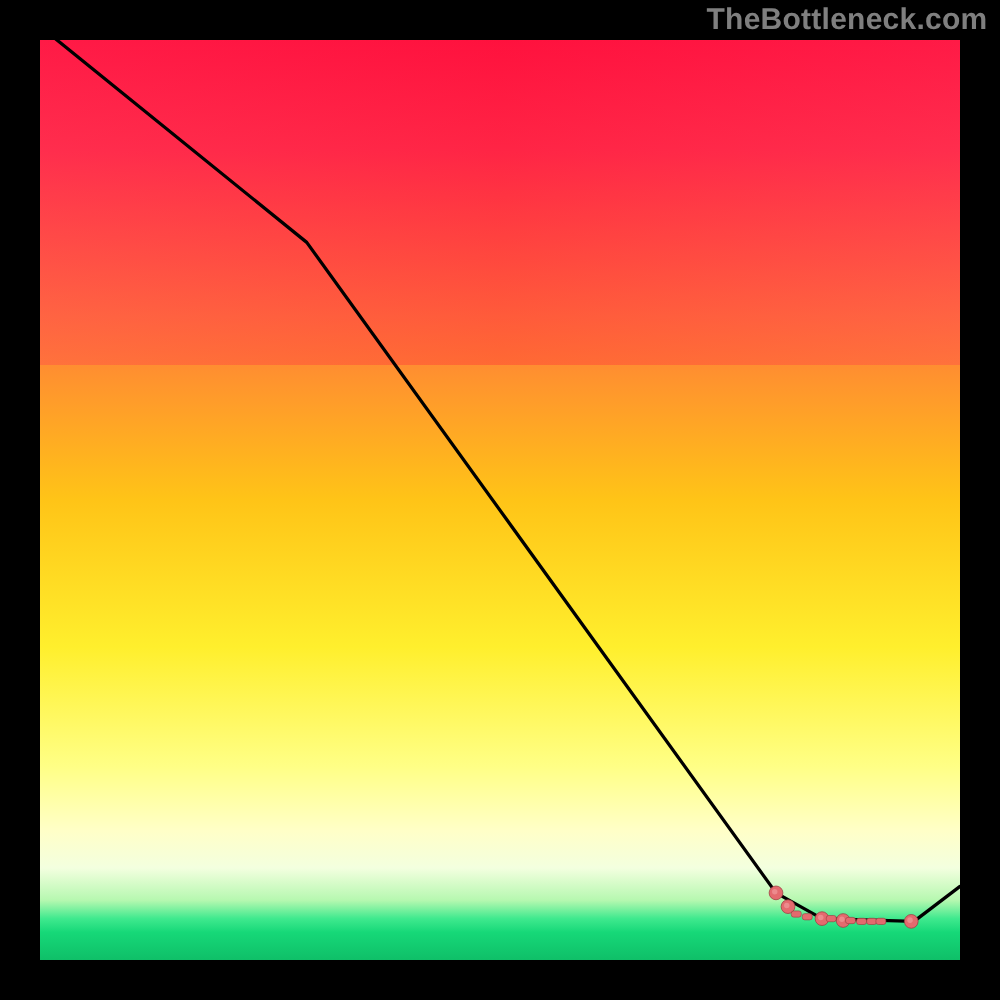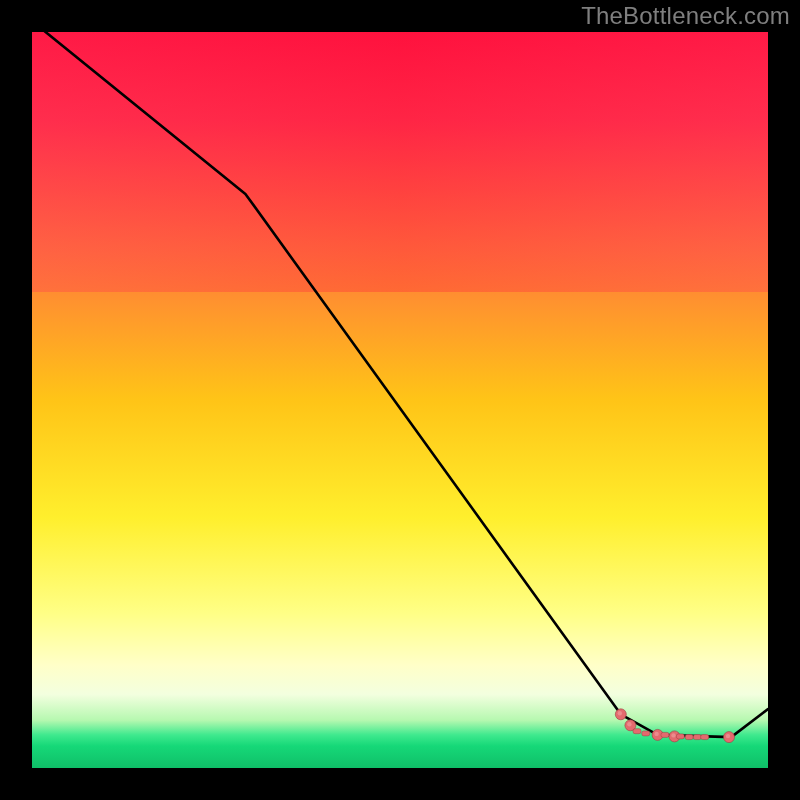--- a/index.html
+++ b/index.html
@@ -15,21 +15,21 @@
     position: relative;
     width: 800px;
     height: 800px;
     background: #000;
   }
   .watermark {
     position: absolute;
     top: 2px;
     right: 10px;
     font-size: 24px;
-    font-weight: 400;
+    font-weight: 700;
     color: #7f7f7f;
     letter-spacing: 0.2px;
     z-index: 5;
   }
   .plot {
     position: absolute;
     left: 32px;
     top: 32px;
     width: 736px;
     height: 736px;

